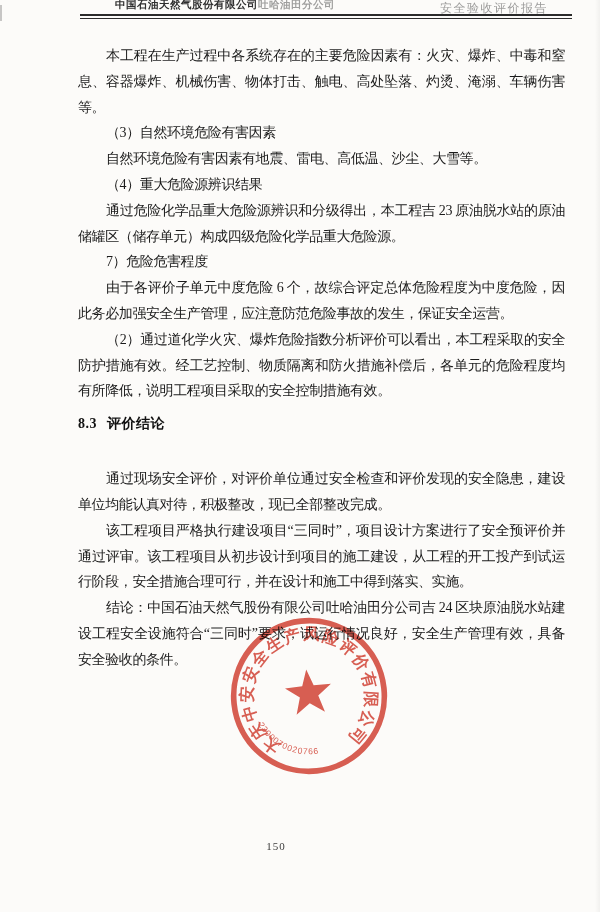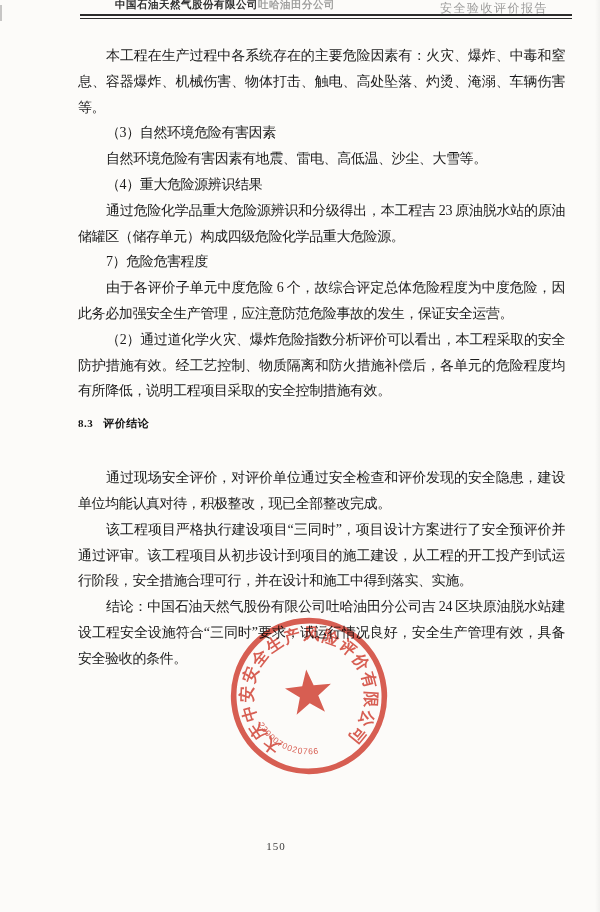--- a/index.html
+++ b/index.html
@@ -37,21 +37,21 @@
   
   .content{
     position:absolute;top:30px;left:78px;width:487px;
     font-size:14px;line-height:25.8px;
     text-align:justify;letter-spacing:-.4px;margin-top:13px;
   }
   .content p{margin:0;text-indent:2em;}
   .heading{
     margin:7px 0 30px 0;
     font-family:"Liberation Sans","DejaVu Sans",sans-serif;
-    font-size:11px;font-weight:bold;color:#111;
+    font-size:14px;font-weight:bold;color:#111;
     text-indent:0;letter-spacing:.5px;line-height:24px;
   }
   .heading .hnum{margin-right:10px;font-family:"Liberation Serif",serif;}
 
   
   .seal{
     position:absolute;left:228px;top:615px;width:162px;height:162px;
     mix-blend-mode:multiply;opacity:.82;
     transform:rotate(-6deg);
     pointer-events:none;

